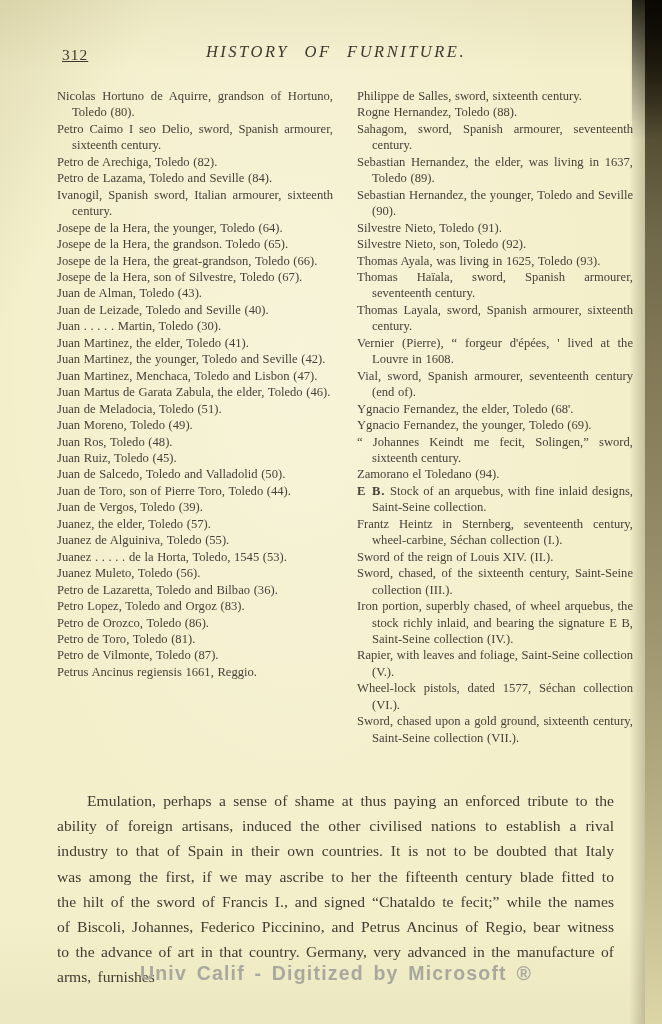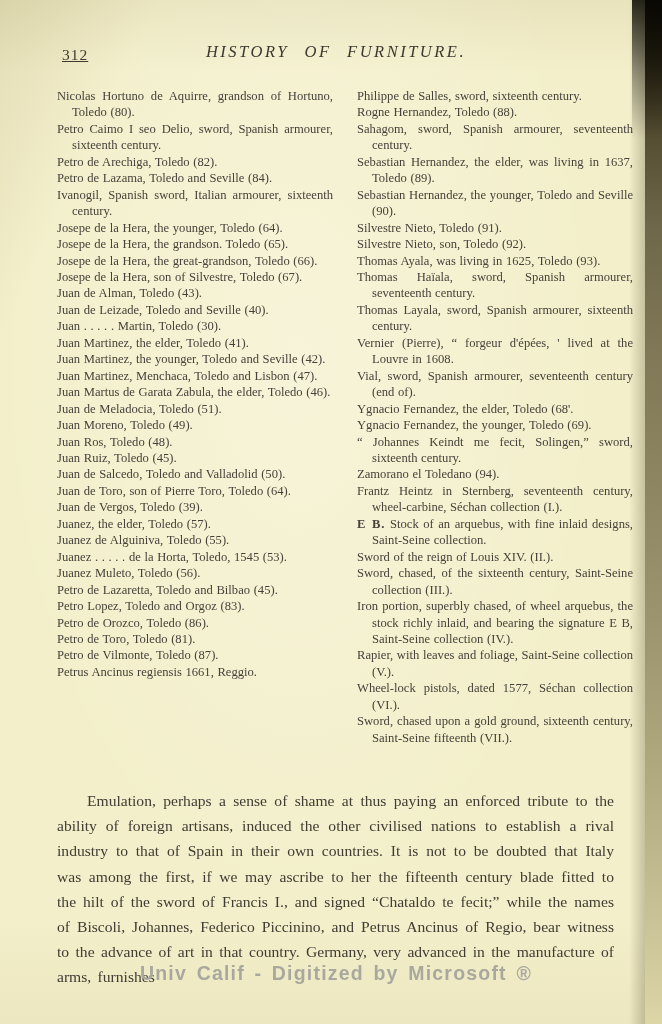--- a/index.html
+++ b/index.html
@@ -103,27 +103,27 @@
         <div class="entry">Juan . . . . . Martin, Toledo (30).</div>
         <div class="entry">Juan Martinez, the elder, Toledo (41).</div>
         <div class="entry">Juan Martinez, the younger, Toledo and Seville (42).</div>
         <div class="entry">Juan Martinez, Menchaca, Toledo and Lisbon (47).</div>
         <div class="entry">Juan Martus de Garata Zabula, the elder, Toledo (46).</div>
         <div class="entry">Juan de Meladocia, Toledo (51).</div>
         <div class="entry">Juan Moreno, Toledo (49).</div>
         <div class="entry">Juan Ros, Toledo (48).</div>
         <div class="entry">Juan Ruiz, Toledo (45).</div>
         <div class="entry">Juan de Salcedo, Toledo and Valladolid (50).</div>
-        <div class="entry">Juan de Toro, son of Pierre Toro, Toledo (64).</div>
+        <div class="entry">Juan de Toro, son of Pierre Toro, Toledo (44).</div>
         <div class="entry">Juan de Vergos, Toledo (39).</div>
         <div class="entry">Juanez, the elder, Toledo (57).</div>
         <div class="entry">Juanez de Alguiniva, Toledo (55).</div>
         <div class="entry">Juanez . . . . . de la Horta, Toledo, 1545 (53).</div>
         <div class="entry">Juanez Muleto, Toledo (56).</div>
-        <div class="entry">Petro de Lazaretta, Toledo and Bilbao (45).</div>
+        <div class="entry">Petro de Lazaretta, Toledo and Bilbao (36).</div>
         <div class="entry">Petro Lopez, Toledo and Orgoz (83).</div>
         <div class="entry">Petro de Orozco, Toledo (86).</div>
         <div class="entry">Petro de Toro, Toledo (81).</div>
         <div class="entry">Petro de Vilmonte, Toledo (87).</div>
         <div class="entry">Petrus Ancinus regiensis 1661, Reggio.</div>
       </div>
     <div class="col" id="col-right">
         <div class="entry">Philippe de Salles, sword, sixteenth century.</div>
         <div class="entry">Rogne Hernandez, Toledo (88).</div>
         <div class="entry">Sahagom, sword, Spanish armourer, seventeenth century.</div>
@@ -133,28 +133,28 @@
         <div class="entry">Silvestre Nieto, son, Toledo (92).</div>
         <div class="entry">Thomas Ayala, was living in 1625, Toledo (93).</div>
         <div class="entry">Thomas Haïala, sword, Spanish armourer, seventeenth century.</div>
         <div class="entry">Thomas Layala, sword, Spanish armourer, sixteenth century.</div>
         <div class="entry">Vernier (Pierre), “ forgeur d'épées, ' lived at the Louvre in 1608.</div>
         <div class="entry">Vial, sword, Spanish armourer, seventeenth century (end of).</div>
         <div class="entry">Ygnacio Fernandez, the elder, Toledo (68'.</div>
         <div class="entry">Ygnacio Fernandez, the younger, Toledo (69).</div>
         <div class="entry">“ Johannes Keindt me fecit, Solingen,” sword, sixteenth century.</div>
         <div class="entry">Zamorano el Toledano (94).</div>
+        <div class="entry"><b>E B.</b>  Stock of an arquebus, with fine inlaid designs, Saint-Seine collection.</div>
         <div class="entry">Frantz Heintz in Sternberg, seventeenth century, wheel-carbine, Séchan collection (I.).</div>
-        <div class="entry"><b>E B.</b>  Stock of an arquebus, with fine inlaid designs, Saint-Seine collection.</div>
         <div class="entry">Sword of the reign of Louis XIV. (II.).</div>
         <div class="entry">Sword, chased, of the sixteenth century, Saint-Seine collection (III.).</div>
         <div class="entry">Iron portion, superbly chased, of wheel arquebus, the stock richly inlaid, and bearing the signature E B, Saint-Seine collection (IV.).</div>
         <div class="entry">Rapier, with leaves and foliage, Saint-Seine collection (V.).</div>
         <div class="entry">Wheel-lock pistols, dated 1577, Séchan collection (VI.).</div>
-        <div class="entry">Sword, chased upon a gold ground, sixteenth century, Saint-Seine fifteenth (VII.).</div>
+        <div class="entry">Sword, chased upon a gold ground, sixteenth century, Saint-Seine collection (VII.).</div>
       </div>
   </div>
 
   <p class="paragraph">Emulation, perhaps a sense of shame at thus paying an enforced tribute to the ability of foreign artisans, induced the other civilised nations to establish a rival industry to that of Spain in their own countries.  It is not to be doubted that Italy was among the first, if we may ascribe to her the fifteenth century blade fitted to the hilt of the sword of Francis I., and signed “Chataldo te fecit;” while the names of Biscoli, Johannes, Federico Piccinino, and Petrus Ancinus of Regio, bear witness to the advance of art in that country.  Germany, very advanced in the manufacture of arms, furnishes</p>
 
   <div class="watermark">Univ Calif - Digitized by Microsoft ®</div>
 
 </div>
 
 </body></html>

